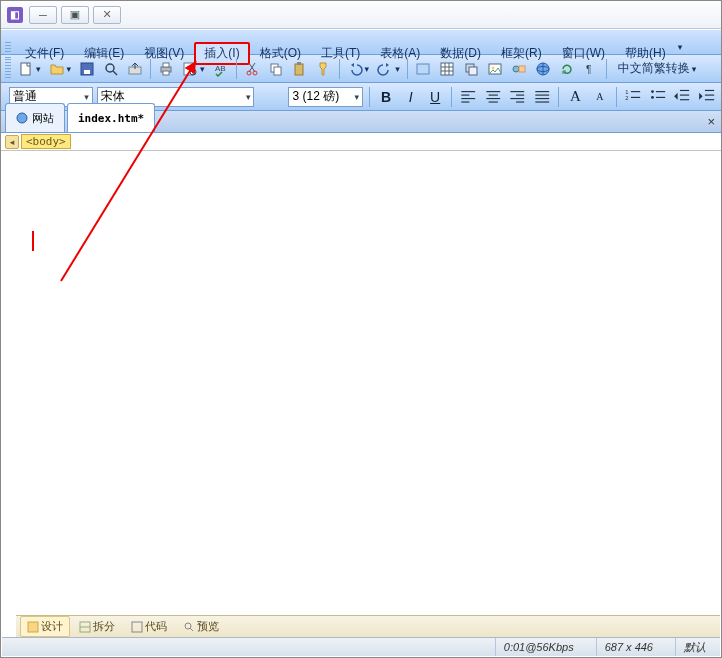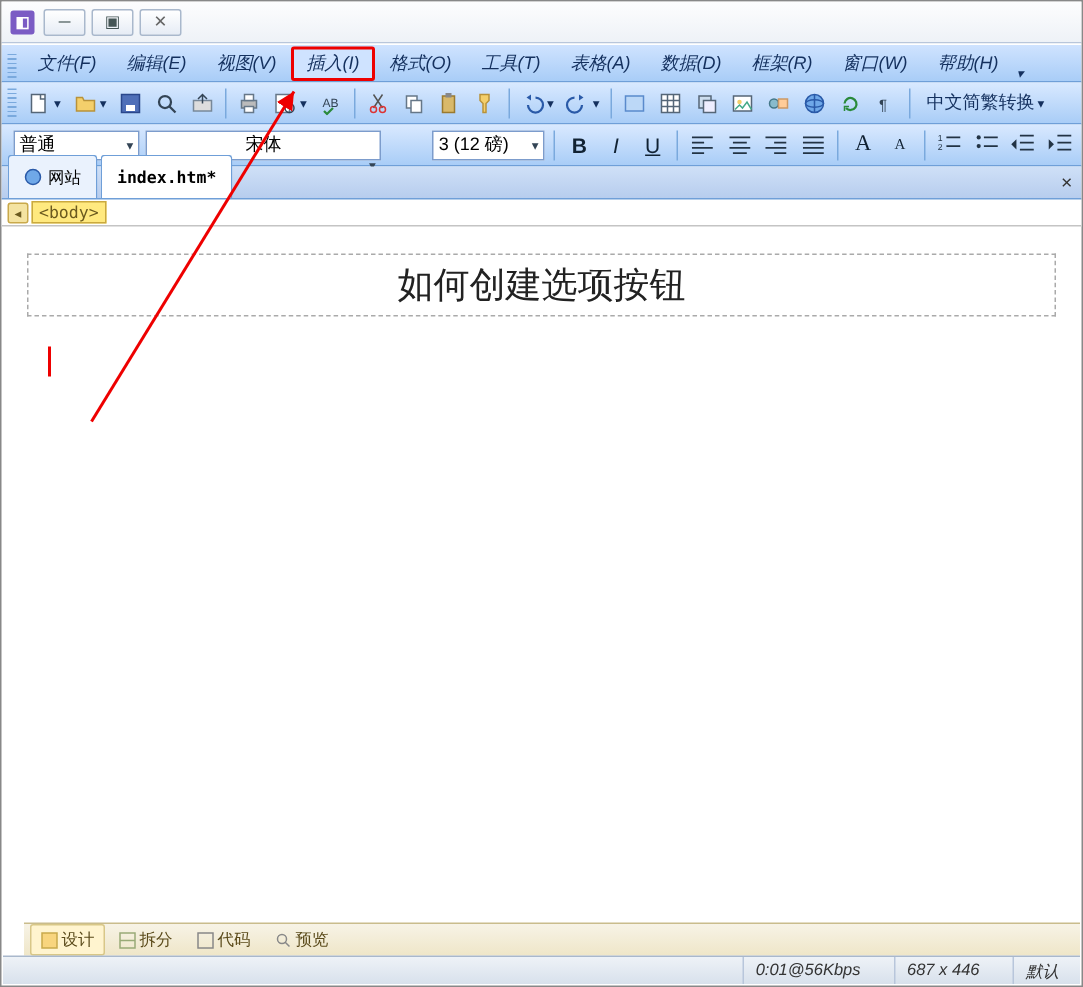--- a/index.html
+++ b/index.html
@@ -5,37 +5,37 @@
 * { box-sizing: border-box; margin: 0; padding: 0; font-family: "Microsoft YaHei", Tahoma, sans-serif; }
 body { width: 722px; height: 658px; background: #fff; overflow: hidden; border: 1px solid #888; position: relative; }
 
 .titlebar { height: 28px; background: linear-gradient(#fdfdfe,#eef2f7); border-bottom: 1px solid #b8c6db; display: flex; align-items: center; padding: 0 6px; font-size: 12px; color: #333; }
 .titlebar .app-icon { width: 16px; height: 16px; background: #7b5cc4; border-radius: 2px; margin-right: 6px; display:inline-flex;align-items:center;justify-content:center;color:#fff;font-size:10px;font-weight:bold;}
 .titlebar .title { flex: 1; white-space: nowrap; overflow: hidden; }
 .win-controls { display: flex; gap: 4px; }
 .win-btn { width: 28px; height: 18px; border: 1px solid #a9b8cc; border-radius: 2px; background: linear-gradient(#fff,#e6ecf5); font-size: 11px; display:flex;align-items:center;justify-content:center; color:#455; cursor:pointer;}
 .win-btn.close{color:#666;}
 
-.menubar { height: 26px; background: linear-gradient(#cfe3ff,#a9cdf7); border-top:1px solid #fff; border-bottom: 1px solid #6f9fd8; display: flex; align-items: flex-end; padding: 0 4px; font-size: 12px; font-style: italic;}
+.menubar { height: 26px; background: linear-gradient(#cfe3ff,#a9cdf7); border-top:1px solid #fff; border-bottom: 1px solid #6f9fd8; display: flex; align-items: flex-start; padding: 12px 4px; font-size: 12px;}
 .menubar .grip{width:6px;height:18px;margin-right:4px;background:repeating-linear-gradient(to bottom,#7aa9dd 0 1px,transparent 1px 3px);}
 .menu-item { padding: 3px 10px; color: #14305e; cursor: pointer; border-radius:2px;}
 .menu-item.highlighted { border: 2px solid #e00; padding: 1px 8px; background:#cfe3ff;}
 .dd{font-size:9px;margin-left:2px;color:#14305e;}
 
 .toolbar { height: 28px; background: linear-gradient(#d9e9ff,#a9cdf7); border-bottom: 1px solid #6f9fd8; display: flex; align-items: center; padding: 0 4px; gap: 2px; }
 .toolbar .grip{width:6px;height:20px;margin-right:2px;background:repeating-linear-gradient(to bottom,#7aa9dd 0 1px,transparent 1px 3px);}
 .tbtn { min-width: 20px; height: 22px; padding:0 2px; border: 1px solid transparent; border-radius: 3px; display:flex;align-items:center;justify-content:center; cursor:pointer; font-size:12px;color:#234;}
 .tbtn svg{width:16px;height:16px;}
 .tsep{width:1px;height:20px;background:#7aa9dd;margin:0 2px;}
 
 .fmtbar{height:28px;background: linear-gradient(#d9e9ff,#a9cdf7); border-bottom:1px solid #6f9fd8;display:flex;align-items:center;padding:0 4px;gap:4px;font-size:12px;}
 .combo{height:20px;background:#fff;border:1px solid #7c9ccc;display:flex;align-items:center;padding:0 3px;cursor:pointer;}
 .combo .cdd{margin-left:auto;font-size:9px;color:#345;padding-left:4px;}
 .combo.style{width:90px;}
-.combo.font{width:170px;flex-direction:column;}
+.combo.font{width:170px;}
 .combo.size{width:80px;margin-left:30px;}
 .fbtn{width:22px;height:22px;display:flex;align-items:center;justify-content:center;border:1px solid transparent;border-radius:3px;cursor:pointer;font-family:"Times New Roman",serif;font-size:14px;color:#123;}
 
 .tabstrip{height:22px;background:linear-gradient(#cfe0f7,#b7cdee);border-bottom:1px solid #6f9fd8;display:flex;align-items:flex-end;padding:0 4px;font-size:11px;position:relative;}
 .doctab{height:29px;padding:2px 10px;border:1px solid #6f9fd8;border-bottom:none;background:#eaf2fd;margin-right:2px;border-radius:3px 3px 0 0;display:flex;align-items:center;gap:4px;cursor:pointer;}
 .doctab.active{background:#fff;font-weight:bold;}
 .doctab .di{width:12px;height:12px;}
 .closex{position:absolute;right:6px;top:3px;font-size:13px;color:#333;cursor:pointer;}
 
 .breadcrumb{height:18px;background:#fff;border-bottom:1px solid #c4c4c4;display:flex;align-items:center;padding:0 4px;font-size:11px;gap:2px;}
@@ -346,23 +346,20 @@
   </div>
   <div class="closex">×</div>
 </div>
 
 <div class="breadcrumb">
   <div class="bcbtn">◂</div>
   <span class="bodytag">&lt;body&gt;</span>
 </div>
 
 <div class="canvas">
-  <div class="editblock">
-    <span>如何创建选项按钮</span>
-  </div>
   <div class="cursor"></div>
 </div>
 
 <svg class="arrow-svg" width="722" height="658">
   <defs>
       <marker id="ah" markerWidth="8" markerHeight="8" refX="6" refY="3" orient="auto">
         <path d="M0 0L6 3L0 6z" fill="#e00"></path>
       </marker>
     </defs>
   <line x1="60" y1="280" x2="195" y2="60" stroke="#e00" stroke-width="2" marker-end="url(#ah)"></line>

